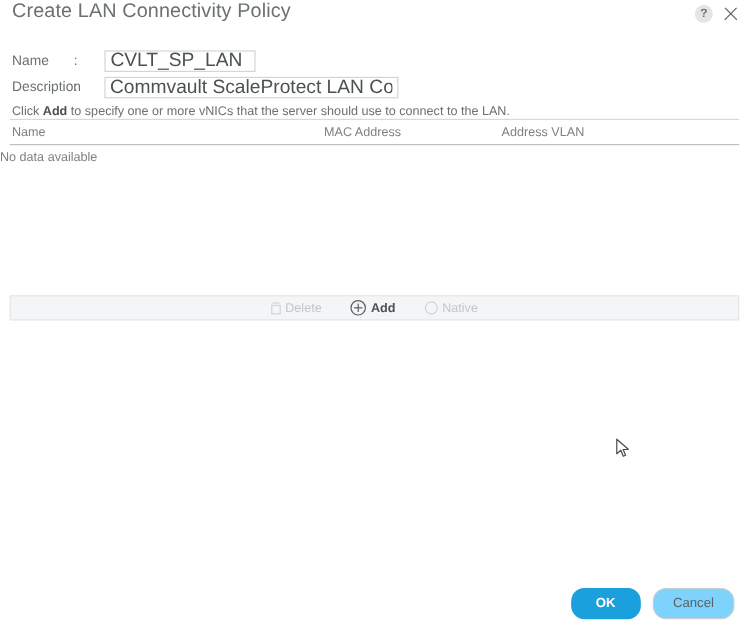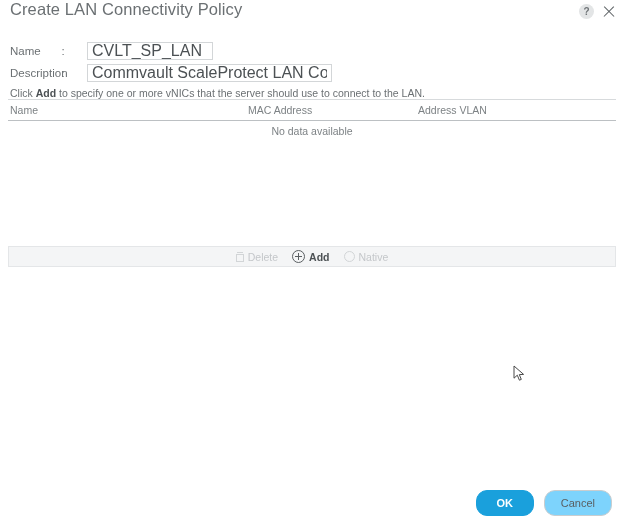--- a/index.html
+++ b/index.html
@@ -152,47 +152,47 @@
     position: absolute;
     left: 0;
     top: 104px;
     width: 624px;
     height: 14px;
     font-size: 10.5px;
     color: #7d8285;
   }
   .th { position: absolute; white-space: nowrap; }
   .th-name { left: 10px; }
-  .th-mac  { left: 200px; padding-left: 48px; }
+  .th-mac  { left: 222px; padding-left: 48px; }
   .th-vlan { left: 418px; }
 
   .no-data {
     position: absolute;
     left: 0;
     top: 125px;
     width: 624px;
-    text-align: center;
+    text-align: left;
     font-size: 10.5px;
     color: #7d8285;
   }
 
   
   .toolbar {
     position: absolute;
     left: 8px;
     top: 246px;
     width: 608px;
     height: 21px;
     box-sizing: border-box;
     background: #f4f5f6;
     border: 1px solid #e4e6e8;
     display: flex;
     align-items: center;
     justify-content: center;
-    gap: 14px;
+    gap: 24px;
   }
   .tool-btn {
     display: flex;
     align-items: center;
     gap: 4px;
     font-size: 10.5px;
     white-space: nowrap;
     cursor: pointer;
     user-select: none;
   }

